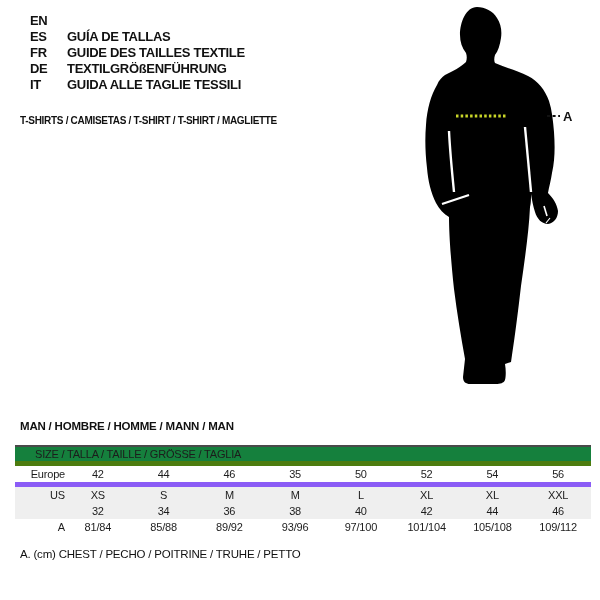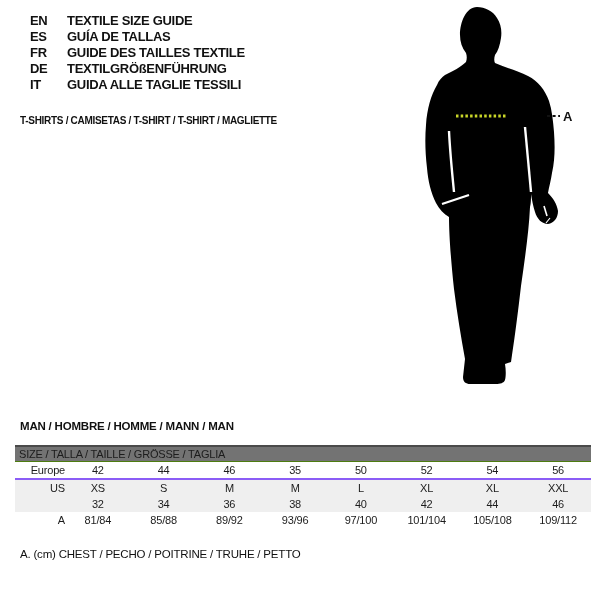--- a/index.html
+++ b/index.html
@@ -14,35 +14,34 @@
   .figure-wrap{position:absolute;left:365px;top:4px;width:210px;height:385px;}
   .section-title{position:absolute;left:20px;top:420px;font-size:11.5px;font-weight:bold;letter-spacing:-0.2px;}
   table.size-table{
     position:absolute;left:15px;top:445px;width:576px;
     border-collapse:collapse;table-layout:fixed;font-size:11px;color:#1c1c1c;
     border-top:2px solid #4a4a4a;
   }
   table.size-table td{padding:0;height:16px;vertical-align:middle;text-align:center;letter-spacing:-0.2px;}
   table.size-table col.label-col{width:50px;}
   tr.hdr td{
-    background:#737373;text-align:left;padding-left:4px;height:14px;
-    border-bottom:1px solid #4d7c0f;
+    background:#15803d;text-align:left;padding-left:20px;height:14px;
+    border-bottom:5px solid #4d7c0f;
   }
   tr.row-label td:first-child{text-align:right;padding-left:6px;}
   tr.shade td{background:#efefef;}
-  tr.row-us td{border-top:2px solid #8b5cf6;}
+  tr.row-us td{border-top:5px solid #8b5cf6;}
   .footnote{position:absolute;left:20px;top:548px;font-size:11.5px;font-weight:normal;letter-spacing:-0.2px;}
 </style>
 </head>
 <body>
 
 <div class="lang-block">
   <div class="lang-row">
     <span class="lang-code">EN</span>
-    <span>TEXTILE SIZE GUIDE</span>
   </div>
   <div class="lang-row">
     <span class="lang-code">ES</span>
     <span>GUÍA DE TALLAS</span>
   </div>
   <div class="lang-row">
     <span class="lang-code">FR</span>
     <span>GUIDE DES TAILLES TEXTILE</span>
   </div>
   <div class="lang-row">

